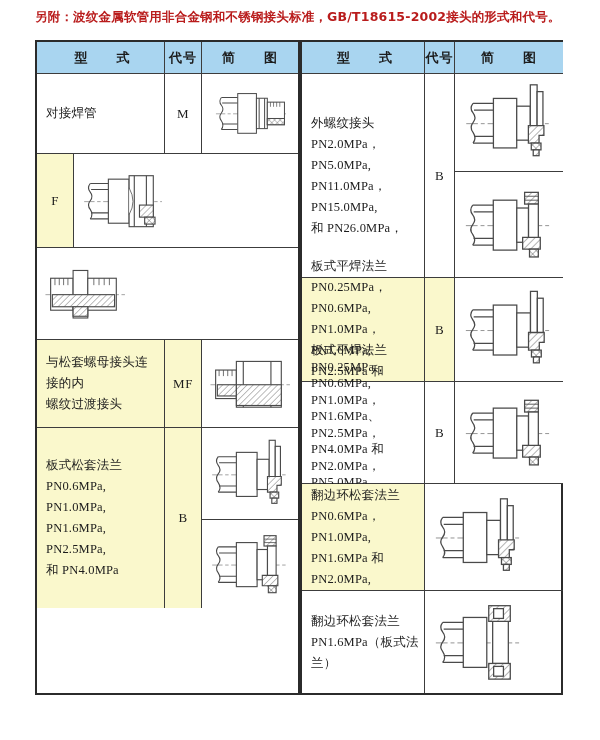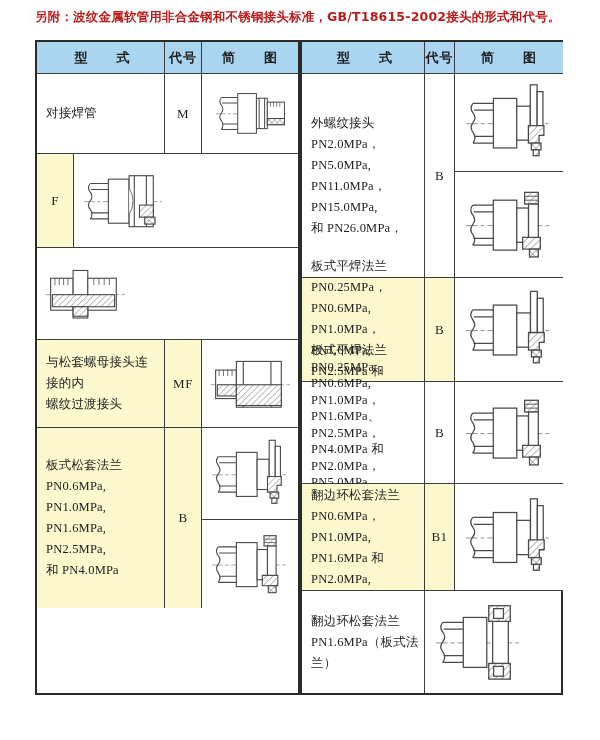--- a/index.html
+++ b/index.html
@@ -305,21 +305,20 @@
           <svg class="fig" viewBox="0 0 100 90">
               <use href="#d-flange-b"></use>
             </svg>
         </div>
       </div>
 
       <div class="row" style="height:107px">
         <div class="cell type hl">翻边环松套法兰
 PN0.6MPa，PN1.0MPa,
 PN1.6MPa 和 PN2.0MPa,</div>
-        <div class="cell code hl">B1</div>
         <div class="cell diagram">
           <svg class="fig" viewBox="0 0 100 90">
               <use href="#d-flange-a"></use>
             </svg>
         </div>
       </div>
 
       <div class="row" style="height:103px">
         <div class="cell type">翻边环松套法兰
 PN1.6MPa（板式法兰）</div>

